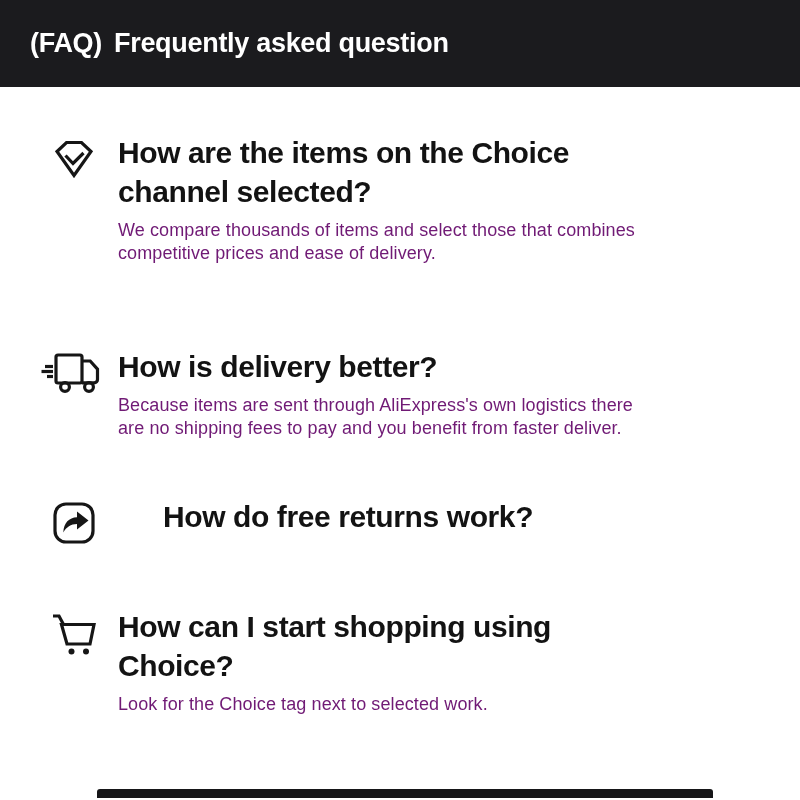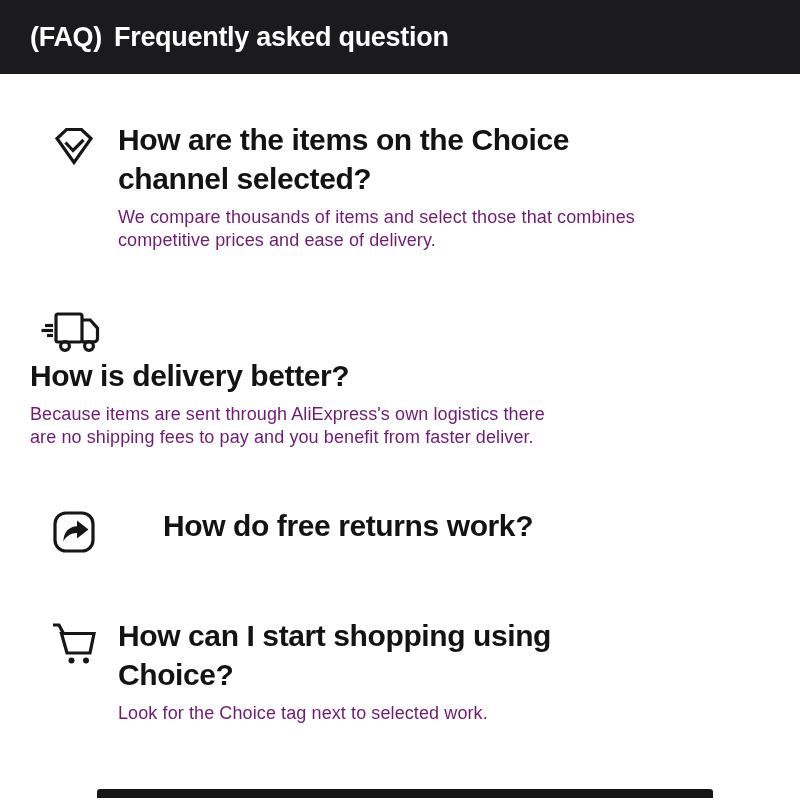--- a/index.html
+++ b/index.html
@@ -4,21 +4,21 @@
 <style>
   * { margin:0; padding:0; box-sizing:border-box; }
   html,body { width:800px; height:800px; }
   body {
     background:#ffffff;
     font-family:"Liberation Sans", sans-serif;
     position:relative;
     overflow:hidden;
   }
   .header {
-    height:74px;
+    height:87px;
     background:#1b1b1e;
     display:flex;
     align-items:center;
     padding-left:30px;
     color:#ffffff;
   }
   .header .tag {
     font-size:27px;
     font-weight:700;
     letter-spacing:-0.3px;
@@ -55,21 +55,21 @@
   .answer {
     margin-top:8px;
     font-size:18px;
     color:#701a75;
     line-height:22.5px;
     letter-spacing:0.1px;
     white-space:pre-line;
     max-width:590px;
   }
   .mt-1 { margin-top:46px; }
-  .mt-2 { margin-top:55px;flex-direction:column; }
+  .mt-2 { margin-top:83px; }
   .mt-3 { margin-top:58px;gap:45px; }
   .mt-4 { margin-top:60px; }
   .bottom-bar {
     position:absolute;
     left:97px;
     top:789px;
     width:616px;
     height:9px;
     background:#161618;
     border-radius:3px 3px 0 0;

